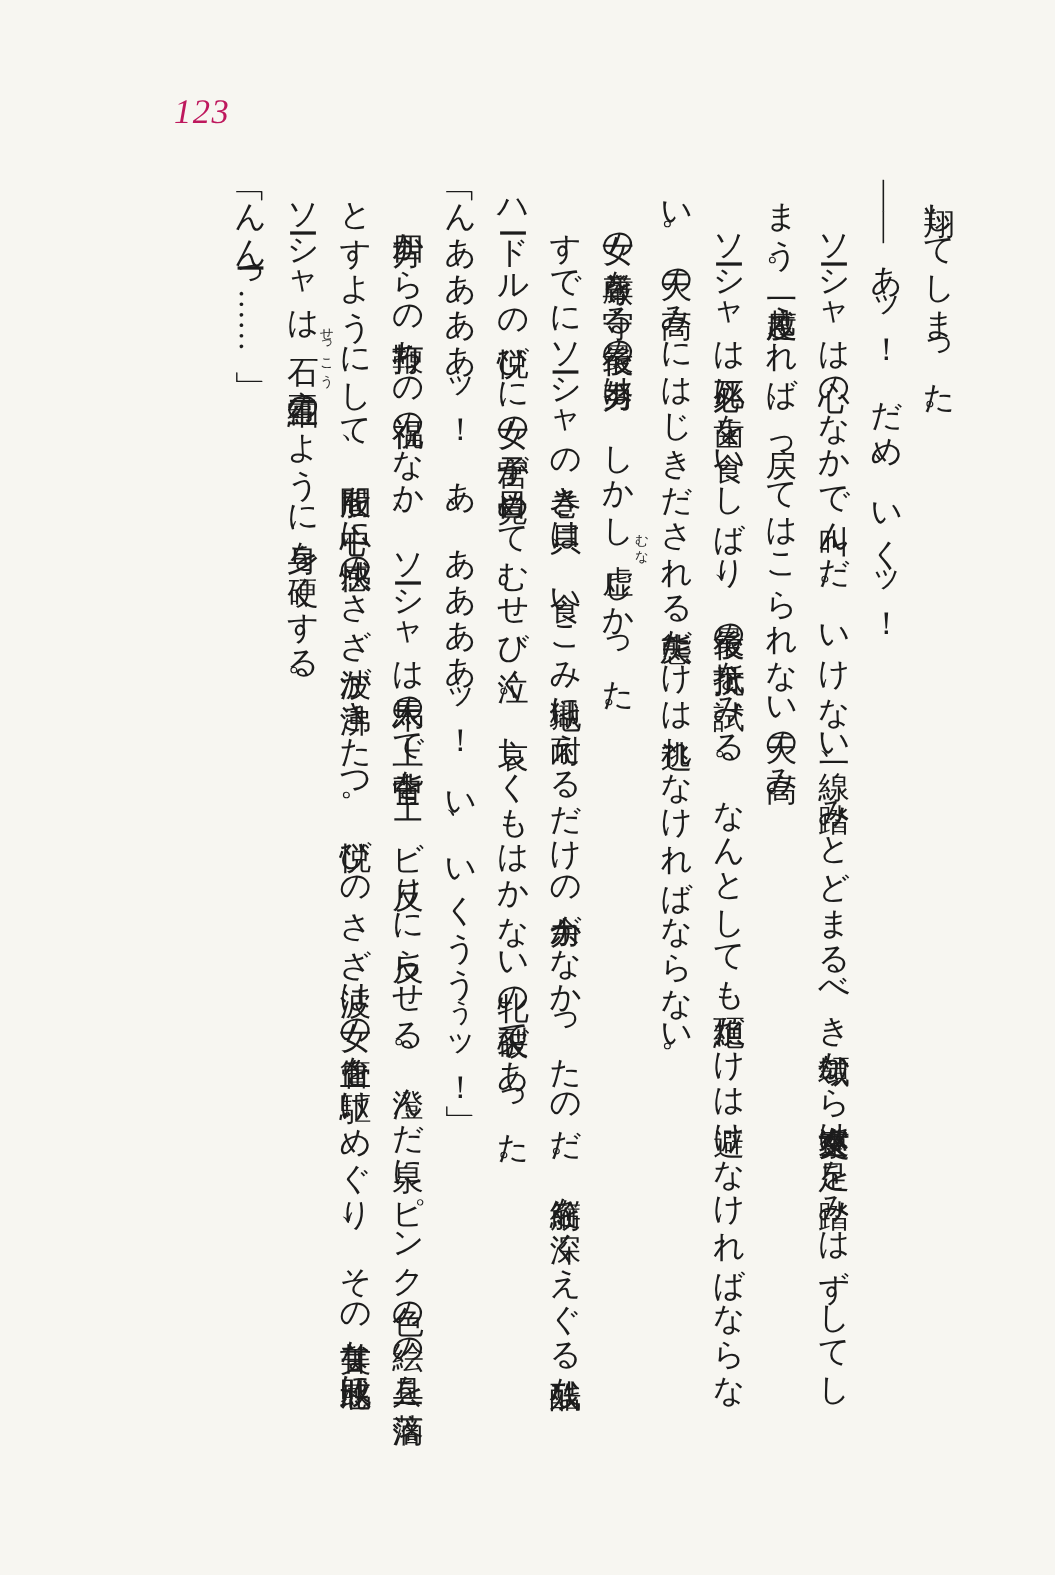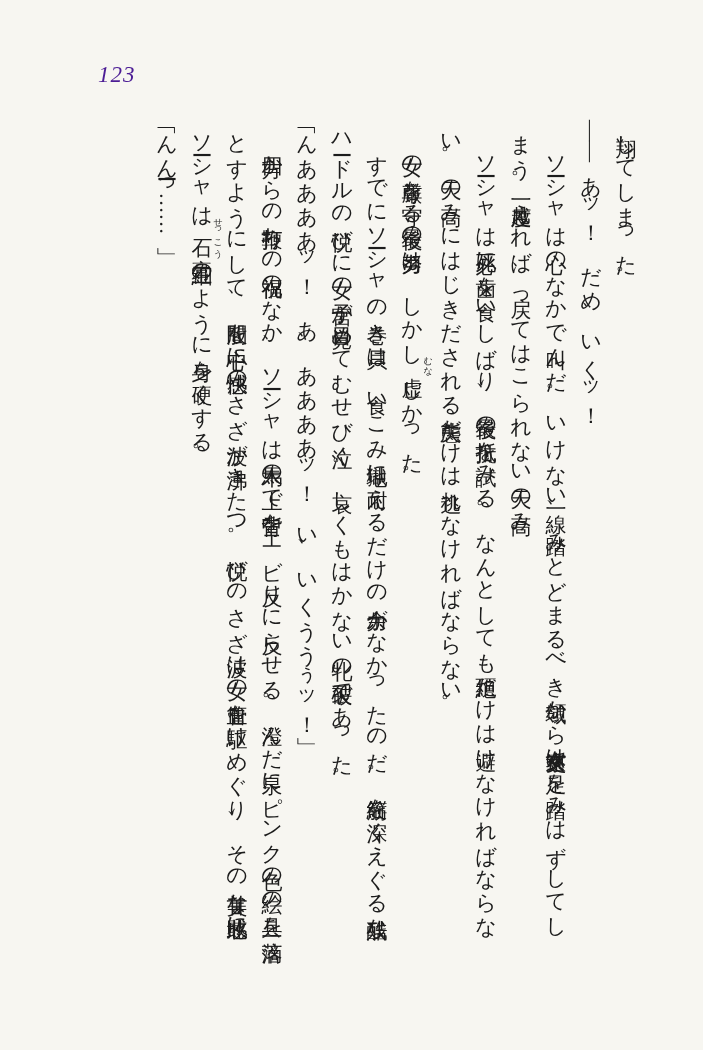--- a/index.html
+++ b/index.html
@@ -11,24 +11,24 @@
     position: relative;
     width: 703px;
     height: 1050px;
     background: #f7f6f1;
     overflow: hidden;
     font-family: "Liberation Serif", "DejaVu Serif", serif;
   }
   .page-number {
     position: absolute;
     top: 62px;
-    left: 98px;
+    left: 116px;
     font-size: 23px;
     font-style: italic;
-    color: #4c1d95;
+    color: #be185d;
     letter-spacing: 1px;
   }
   .text-area {
     position: absolute;
     top: 120px;
     right: 60px;
     height: 824px;
     writing-mode: vertical-rl;
     -webkit-writing-mode: vertical-rl;
     text-orientation: mixed;

